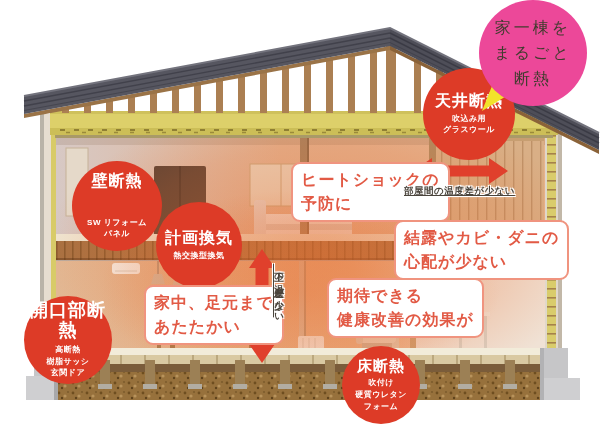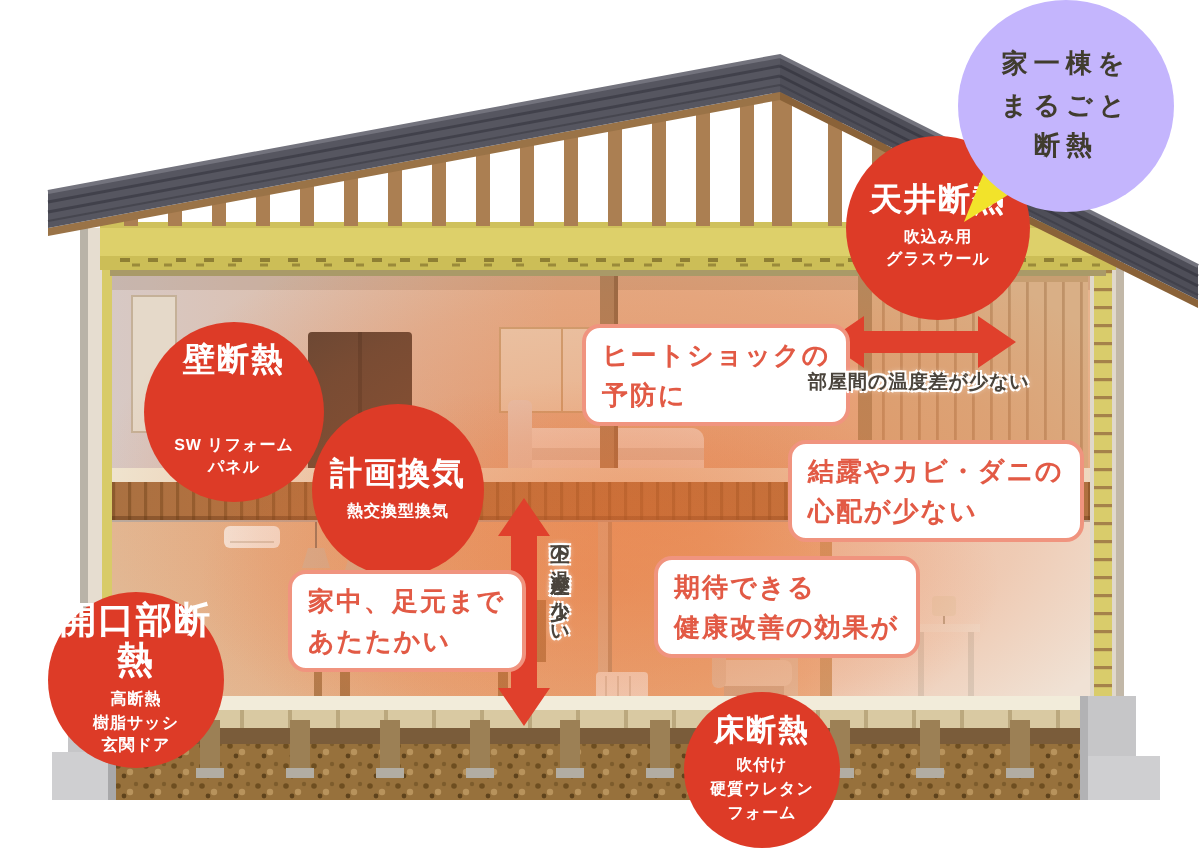--- a/index.html
+++ b/index.html
@@ -14,36 +14,37 @@
     display:flex;flex-direction:column;align-items:center;justify-content:center;
     text-align:center;z-index:3;
   }
   .c-title{font-weight:bold;font-size:16px;letter-spacing:1px;line-height:1.1;}
   #c-opening .c-title{font-size:18px;}
   #c-floor .c-title{font-size:15px;}
   .c-sub{font-size:8px;font-weight:bold;line-height:1.45;margin-top:3px;letter-spacing:.5px;}
   
   .benefit{
     position:absolute;background:#fff;border:2px solid #f0947f;border-radius:9px;
-    padding:4px 8px;color:#e25a45;font-weight:bold;font-size:13px;line-height:1.5;
+    padding:4px 8px;color:#e25a45;font-weight:bold;font-size:16px;line-height:1.5;
     letter-spacing:1px;white-space:nowrap;z-index:3;
   }
   
   .badge{
-    position:absolute;left:479px;top:0;width:108px;height:106px;background:#c4b5fd;
+    position:absolute;left:479px;top:0;width:108px;height:106px;background:#ec4899;
     border-radius:50%;display:flex;flex-direction:column;justify-content:center;
-    align-items:center;color:#403c2e;font-weight:bold;font-size:13px;
+    align-items:center;color:#403c2e;font-weight:normal;font-size:16px;
     letter-spacing:3px;line-height:1.6;text-align:center;z-index:4;
   }
   .badge-tail{position:absolute;left:481px;top:86px;z-index:4;}
   
   .note{
     position:absolute;font-weight:bold;font-size:9.5px;color:#4a443c;z-index:3;
     letter-spacing:.5px;
     text-shadow:-1px -1px 0 #fff,1px -1px 0 #fff,-1px 1px 0 #fff,1px 1px 0 #fff,0 0 3px #fff;
+    text-decoration:underline;
   }
   .note-h{left:404px;top:185px;}
   .note-v{left:272px;top:264px;writing-mode:vertical-rl;text-orientation:upright;letter-spacing:1px;}
 </style>
 </head>
 <body>
 
 <div id="stage">
 
   <svg id="house-svg" width="600" height="425" viewBox="0 0 600 425">

